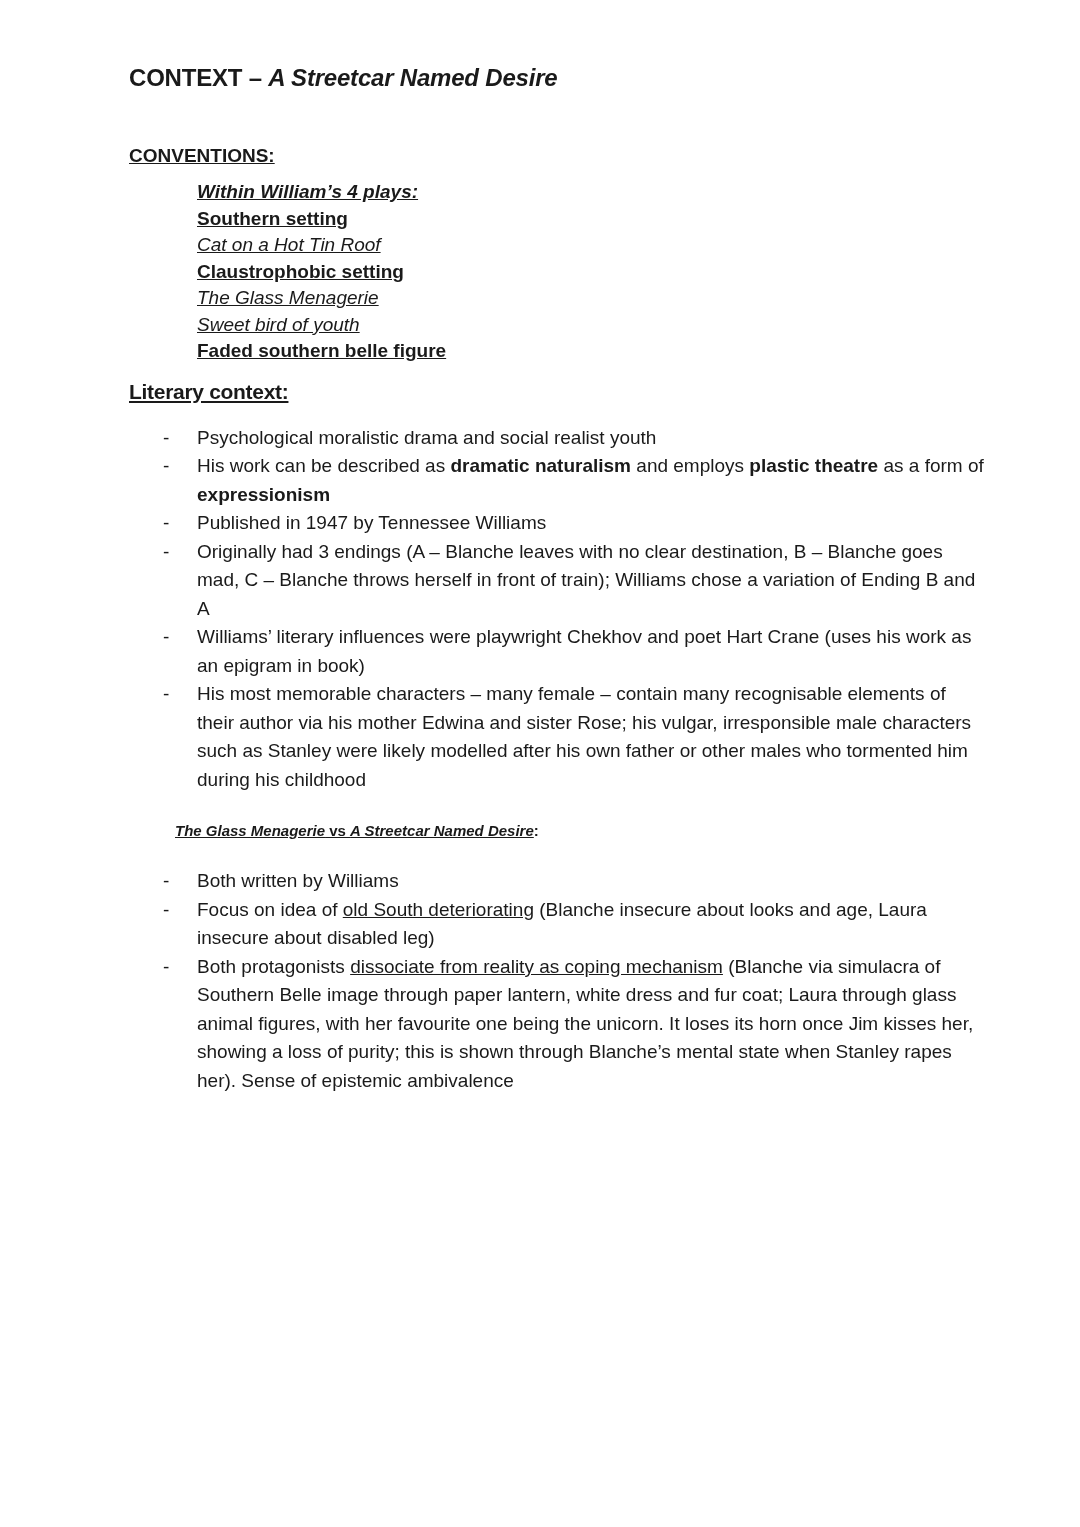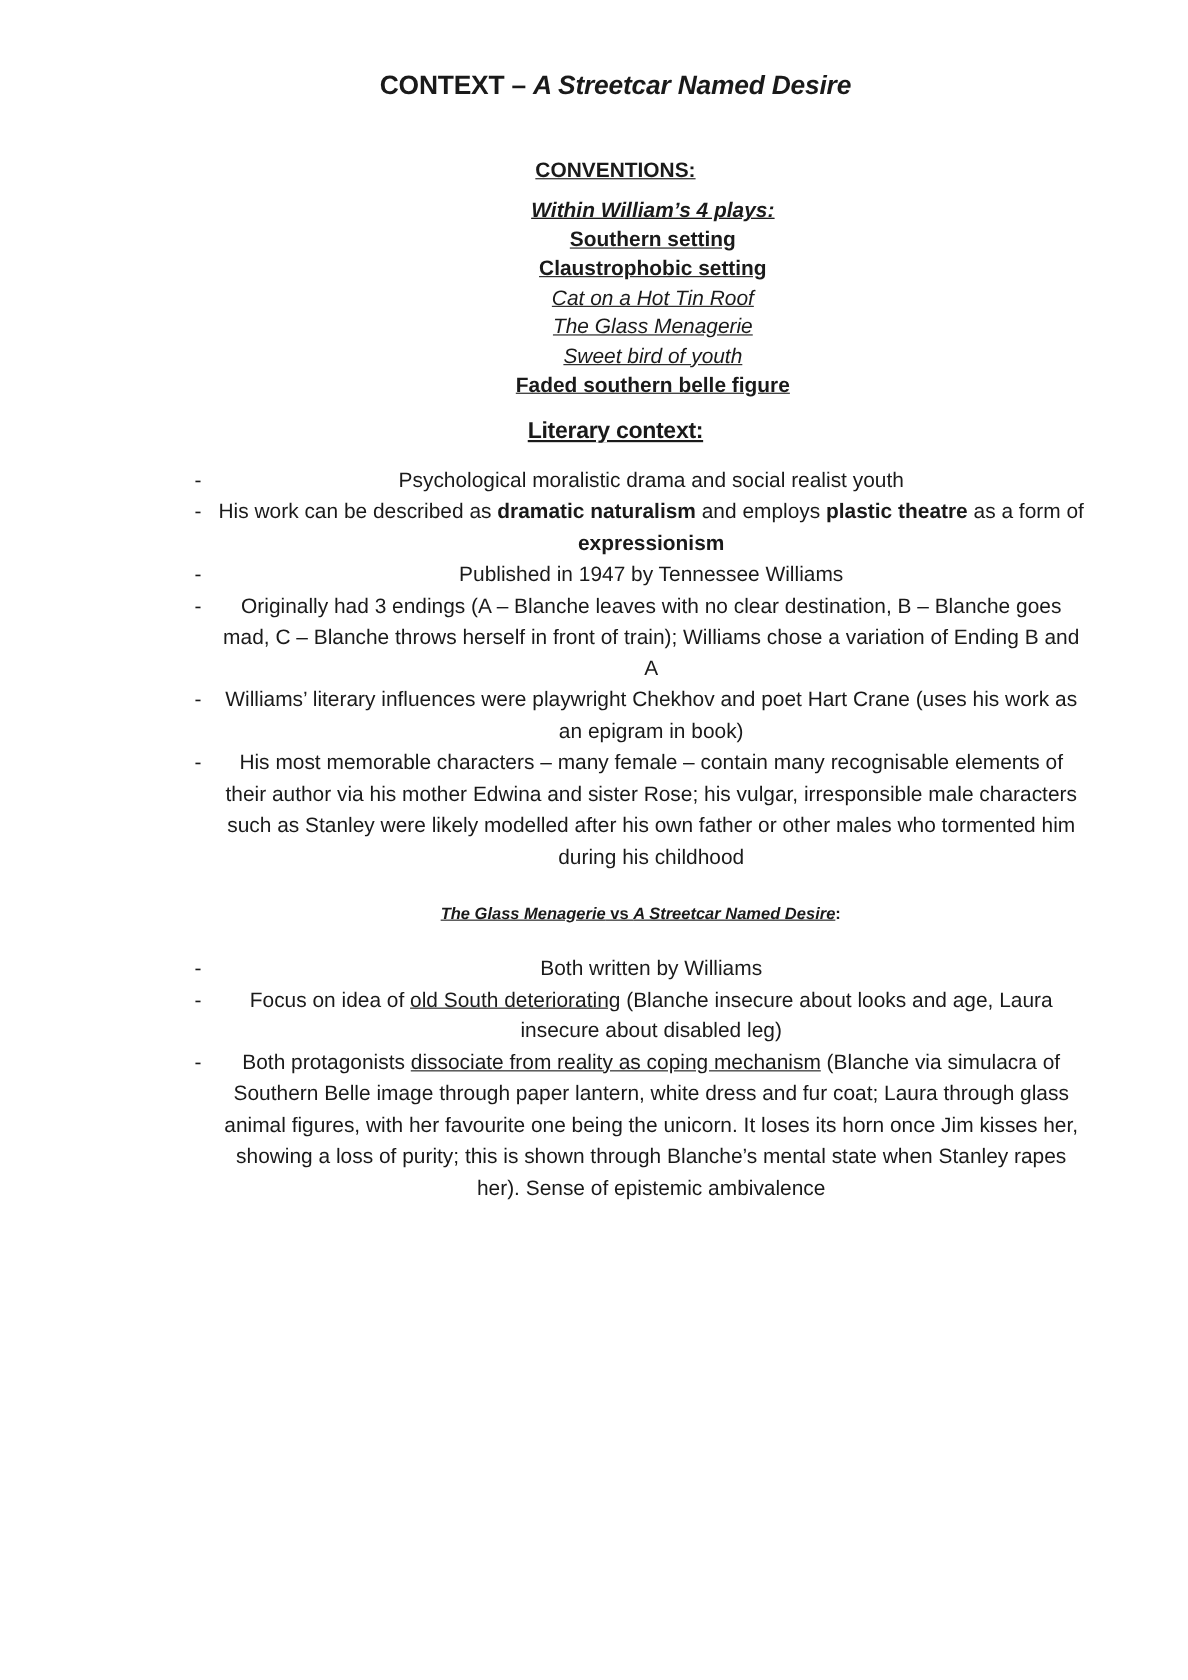--- a/index.html
+++ b/index.html
@@ -10,21 +10,20 @@
     color: #1a1a1a;
     font-family: "Liberation Sans", sans-serif;
     -webkit-font-smoothing: antialiased;
   }
   .page {
     box-sizing: border-box;
     width: 1080px;
     height: 1527px;
     padding: 63px 90px 0 129px;
     overflow: hidden;
-    text-align: center;
   }
   .b  { font-weight: bold; }
   .i  { font-style: italic; }
   .u  { text-decoration: underline; }
   .bu { font-weight: normal; text-decoration: underline; }
 
   .doc-title {
     margin: 0 0 51px 0;
     font-size: 24px;
     line-height: 30px;
@@ -85,22 +84,22 @@
 
 <div class="page">
 
   <h1 class="doc-title"><span>CONTEXT – </span><span class="title-italic">A Streetcar Named Desire</span></h1>
 
   <div class="conventions-heading">CONVENTIONS:</div>
 
   <div class="conventions-list">
     <div class="conv-item conv-list-heading">Within William’s 4 plays:</div>
     <div class="conv-item b">Southern setting</div>
+    <div class="conv-item i">Cat on a Hot Tin Roof</div>
     <div class="conv-item b">Claustrophobic setting</div>
-    <div class="conv-item i">Cat on a Hot Tin Roof</div>
     <div class="conv-item i">The Glass Menagerie</div>
     <div class="conv-item i">Sweet bird of youth</div>
     <div class="conv-item b">Faded southern belle figure</div>
   </div>
 
   <h2 class="literary-heading">Literary context:</h2>
 
   <div class="bullet-list">
 
     <div class="bullet-row">

